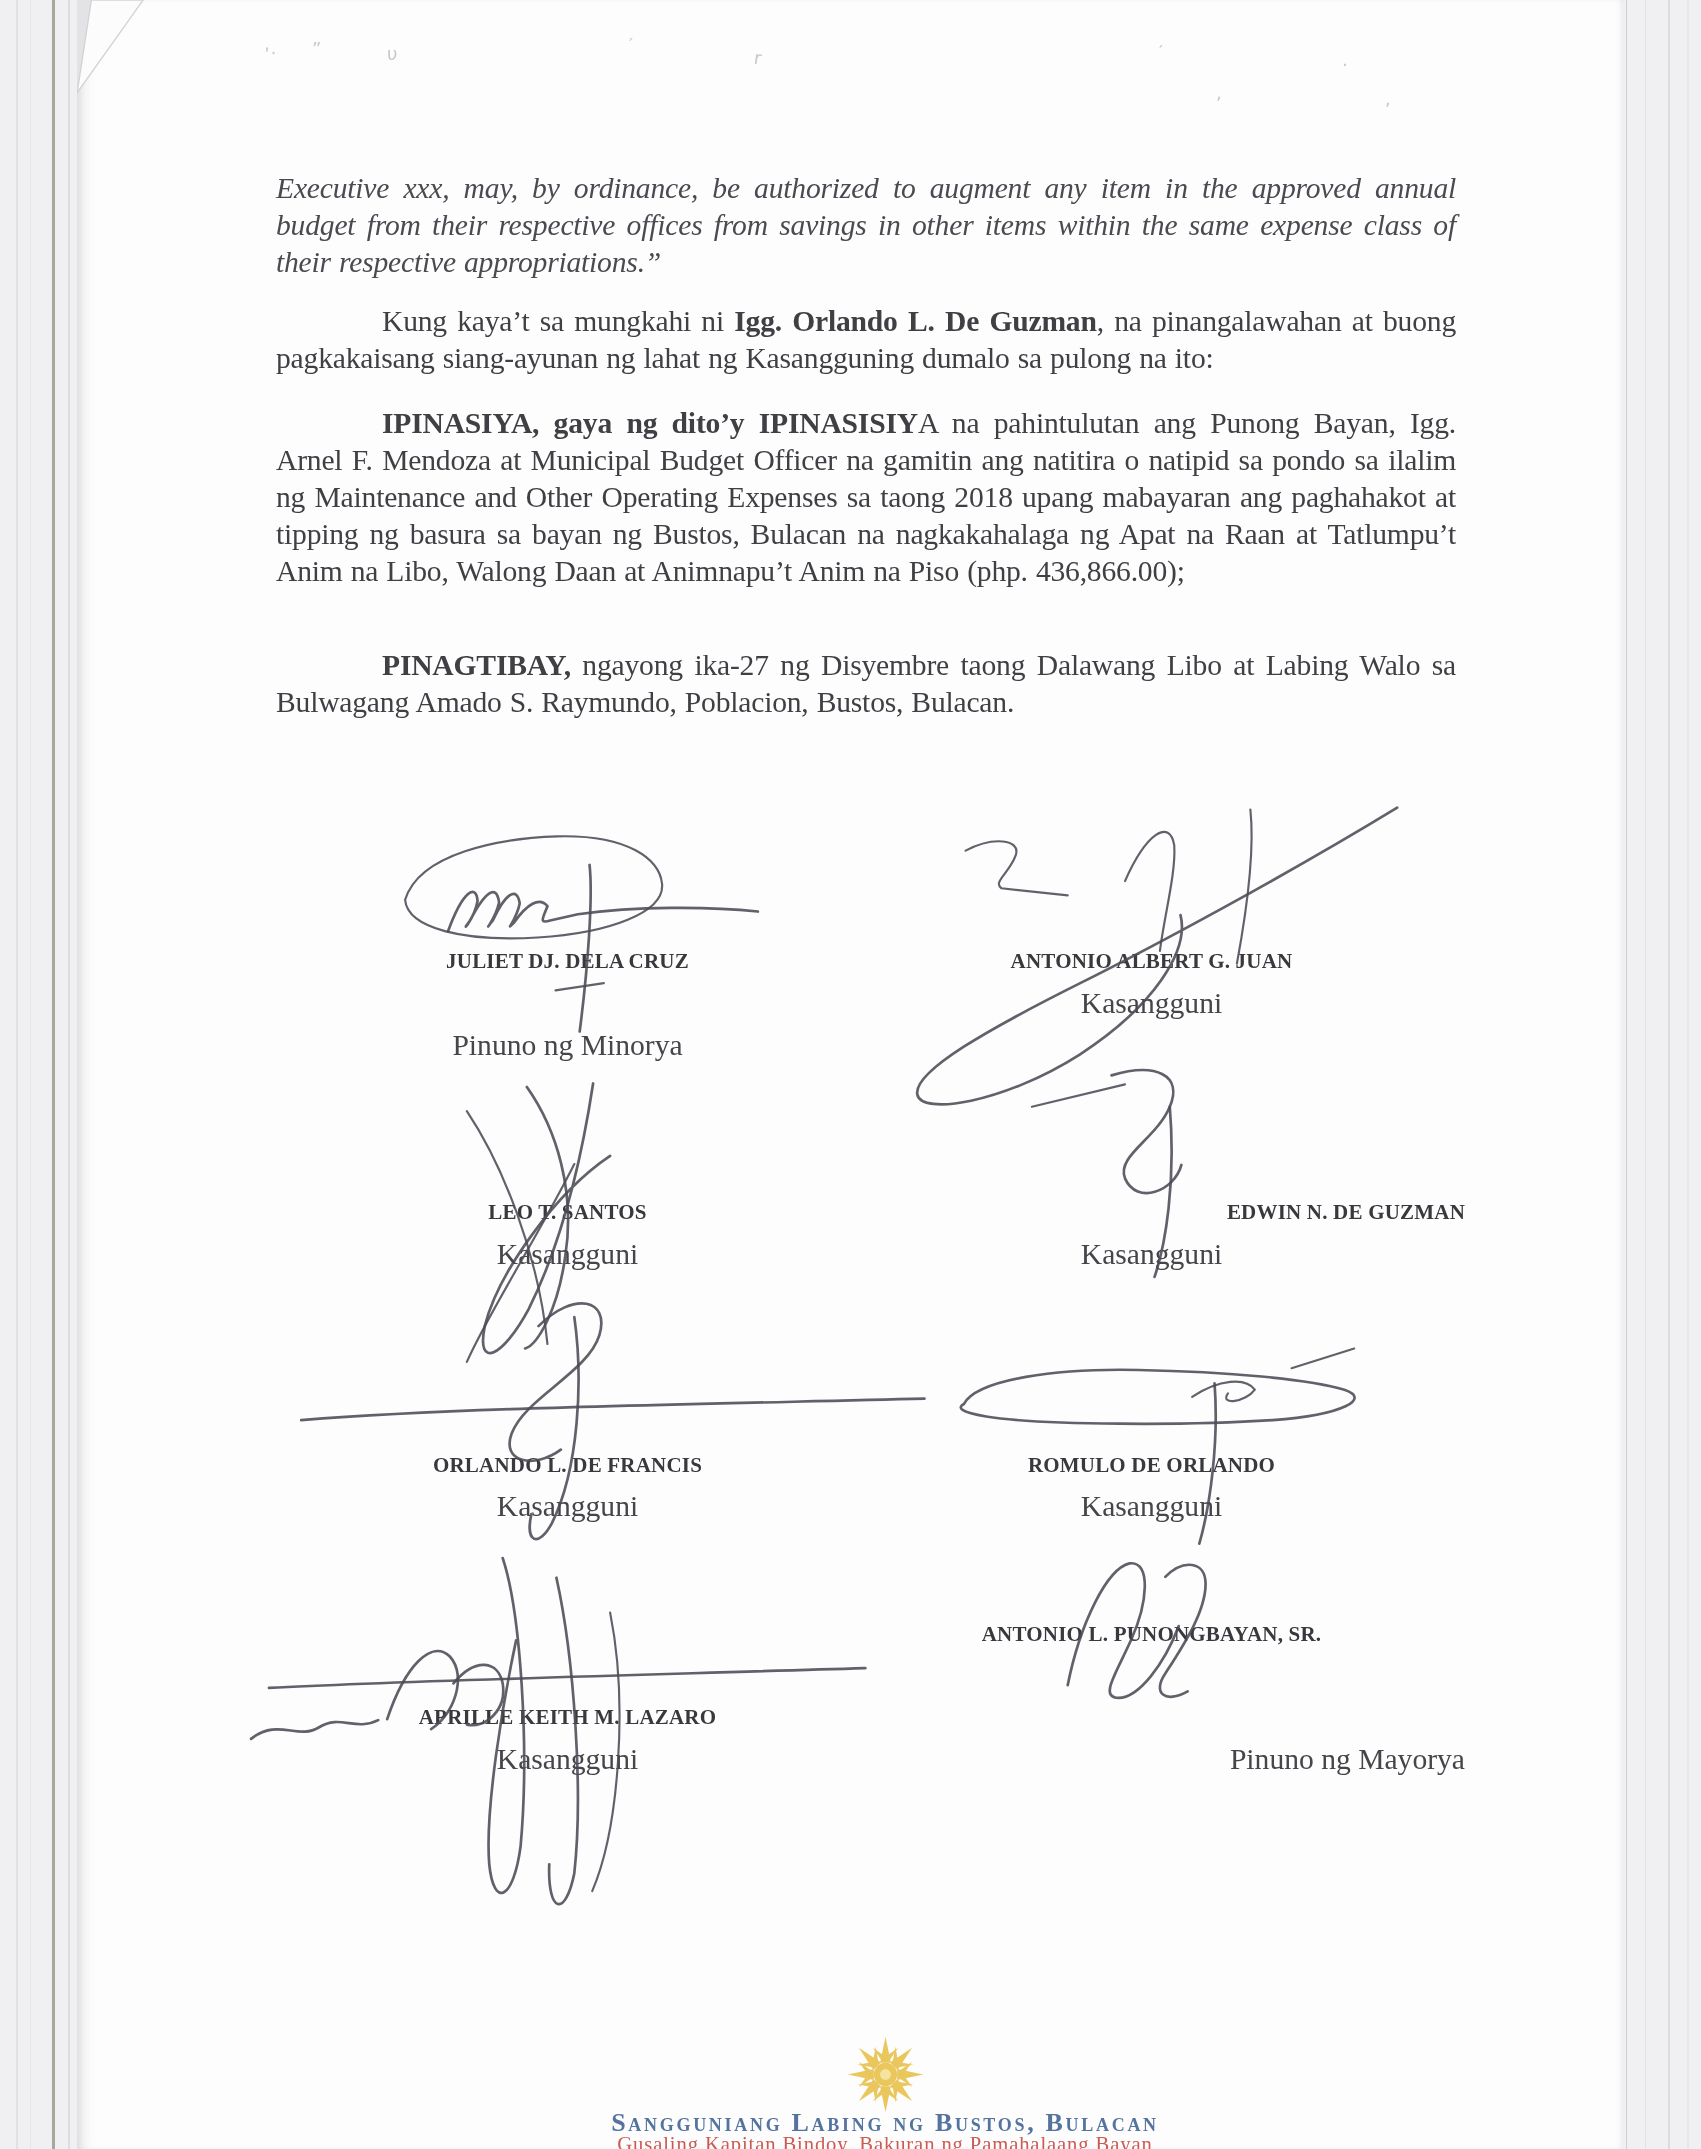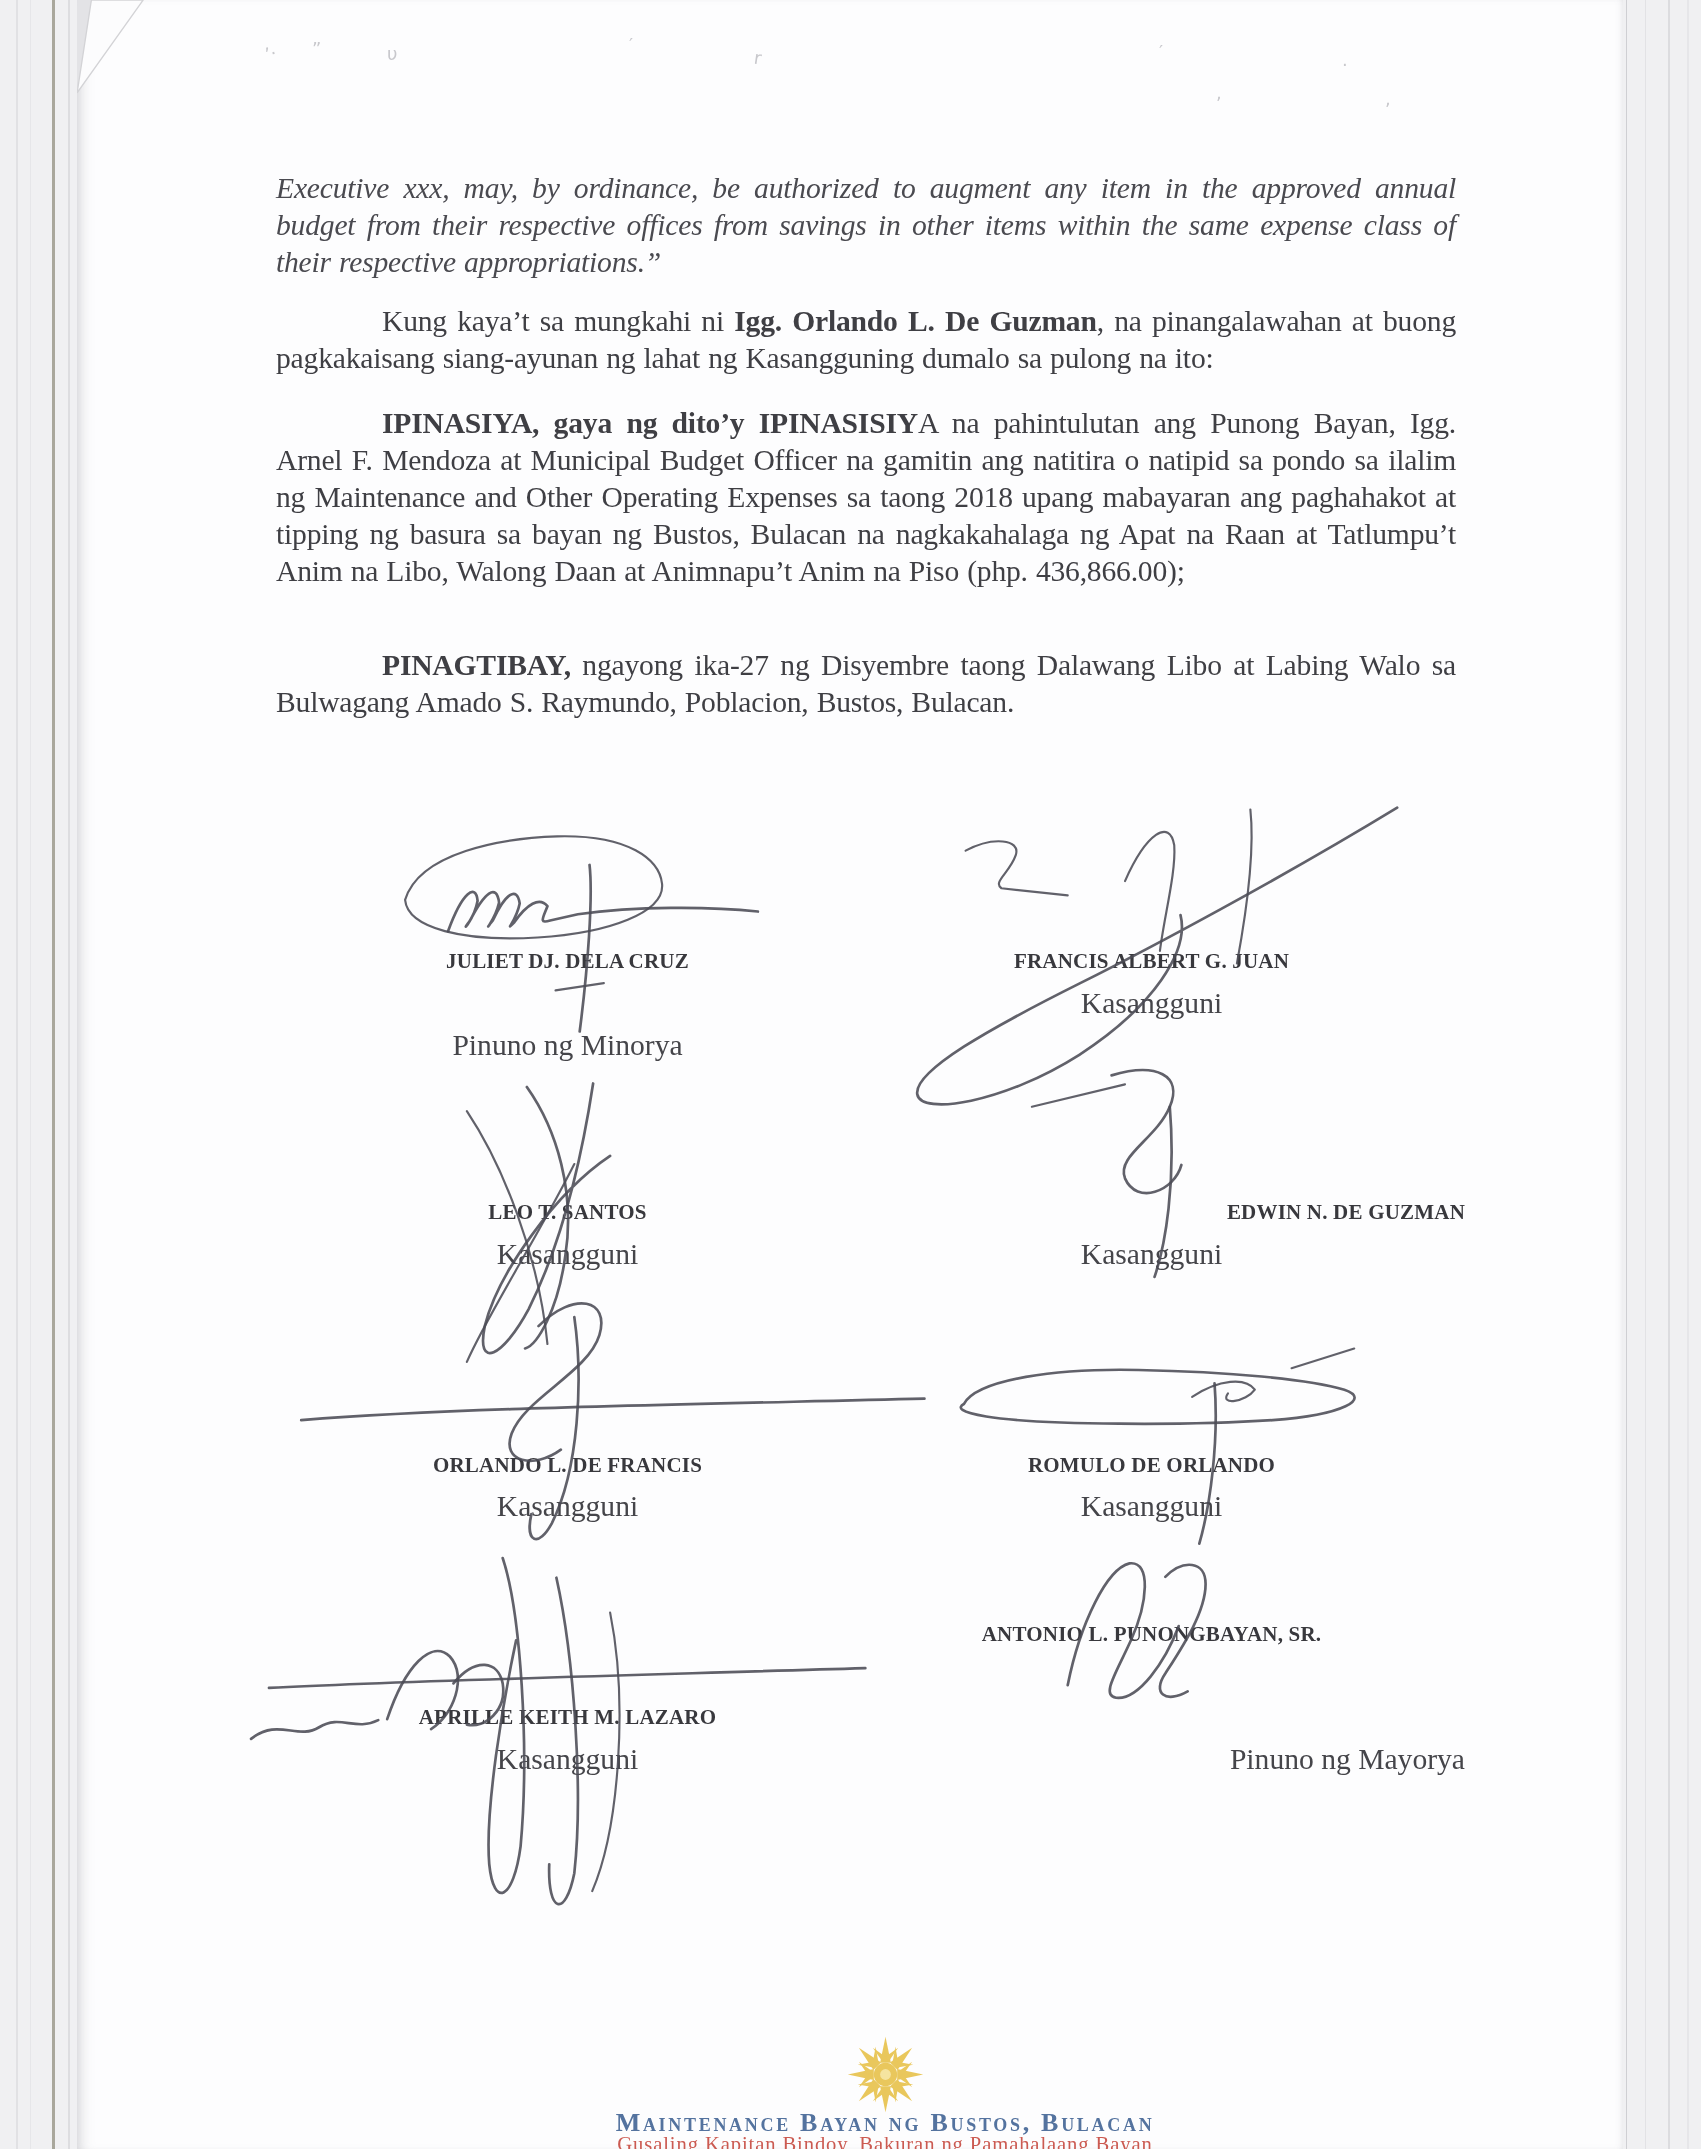--- a/index.html
+++ b/index.html
@@ -87,21 +87,21 @@
   <span class="pmark" style="left:1342px;top:54px;">·</span>
   <span class="pmark" style="left:1385px;top:88px;">,</span>
 
   <div class="para italic" style="top:170px;"><span>Executive xxx, may, by ordinance, be authorized to augment any item in the approved annual budget from their respective offices from savings in other items within the same expense class of their respective appropriations.”</span></div>
   <div class="para indent" style="top:303px;"><span>Kung kaya’t sa mungkahi ni </span><span class="seg-b">Igg. Orlando L. De Guzman</span><span>, na pinangalawahan at buong pagkakaisang siang-ayunan ng lahat ng Kasangguning dumalo sa pulong na ito:</span></div>
   <div class="para indent" style="top:405px;"><span class="seg-b">IPINASIYA, gaya ng dito’y IPINASISIY</span><span>A na pahintulutan ang Punong Bayan, Igg. Arnel F. Mendoza at Municipal Budget Officer na gamitin ang natitira o natipid sa pondo sa ilalim ng Maintenance and Other Operating Expenses sa taong 2018 upang mabayaran ang paghahakot at tipping ng basura sa bayan ng Bustos, Bulacan   na nagkakahalaga ng Apat na Raan at Tatlumpu’t Anim na Libo, Walong Daan at Animnapu’t Anim na Piso (php. 436,866.00);</span></div>
   <div class="para indent" style="top:647px;"><span class="seg-b">PINAGTIBAY,</span><span> ngayong ika-27 ng Disyembre taong Dalawang Libo at Labing Walo sa Bulwagang Amado S. Raymundo, Poblacion, Bustos, Bulacan.</span></div>
 
   <div class="sig-name col-left" style="top:949px;">JULIET DJ. DELA CRUZ</div>
   <div class="sig-role col-left" style="top:1009px;margin-top:20px;">Pinuno ng Minorya</div>
-  <div class="sig-name col-right" style="top:949px;">FRANCIS ALBERT G. JUAN</div>
+  <div class="sig-name col-right" style="top:949px;">ANTONIO ALBERT G. JUAN</div>
   <div class="sig-role col-right" style="top:987px;">Kasangguni</div>
 
   <div class="sig-name col-left" style="top:1200px;">LEO T. SANTOS</div>
   <div class="sig-role col-left" style="top:1238px;">Kasangguni</div>
   <div class="sig-name col-right" style="top:1200px;text-align:right;">EDWIN N. DE GUZMAN</div>
   <div class="sig-role col-right" style="top:1238px;">Kasangguni</div>
 
   <div class="sig-name col-left" style="top:1453px;">ORLANDO L. DE FRANCIS</div>
   <div class="sig-role col-left" style="top:1490px;">Kasangguni</div>
   <div class="sig-name col-right" style="top:1453px;">ROMULO DE ORLANDO</div>
@@ -209,17 +209,17 @@
         </g>
         <g transform="rotate(315)">
           <polygon points="0,-42 -6,-13 6,-13" fill="#e9c75c"></polygon>
           <polygon points="-11,-31 -14.2,-13 -7.8,-13" fill="#e9c75c"></polygon>
           <polygon points="11,-31 7.8,-13 14.2,-13" fill="#e9c75c"></polygon>
         </g>
       </g>
     <circle cx="0" cy="0" r="13" fill="#e9c75c"></circle>
     <circle cx="0" cy="0" r="6" fill="#f5e4a0"></circle>
   </svg>
-  <div class="footer-org" style="color: rgb(84, 115, 159);">Maintenance Bayan ng Bustos, Bulacan</div>
+  <div class="footer-org" style="color: rgb(84, 115, 159);">Sangguniang Labing ng Bustos, Bulacan</div>
   <div class="footer-address" style="color: rgb(203, 90, 81);">Gusaling Kapitan Bindoy, Bakuran ng Pamahalaang Bayan</div>
 
 </div>
 
 
 </body></html>

